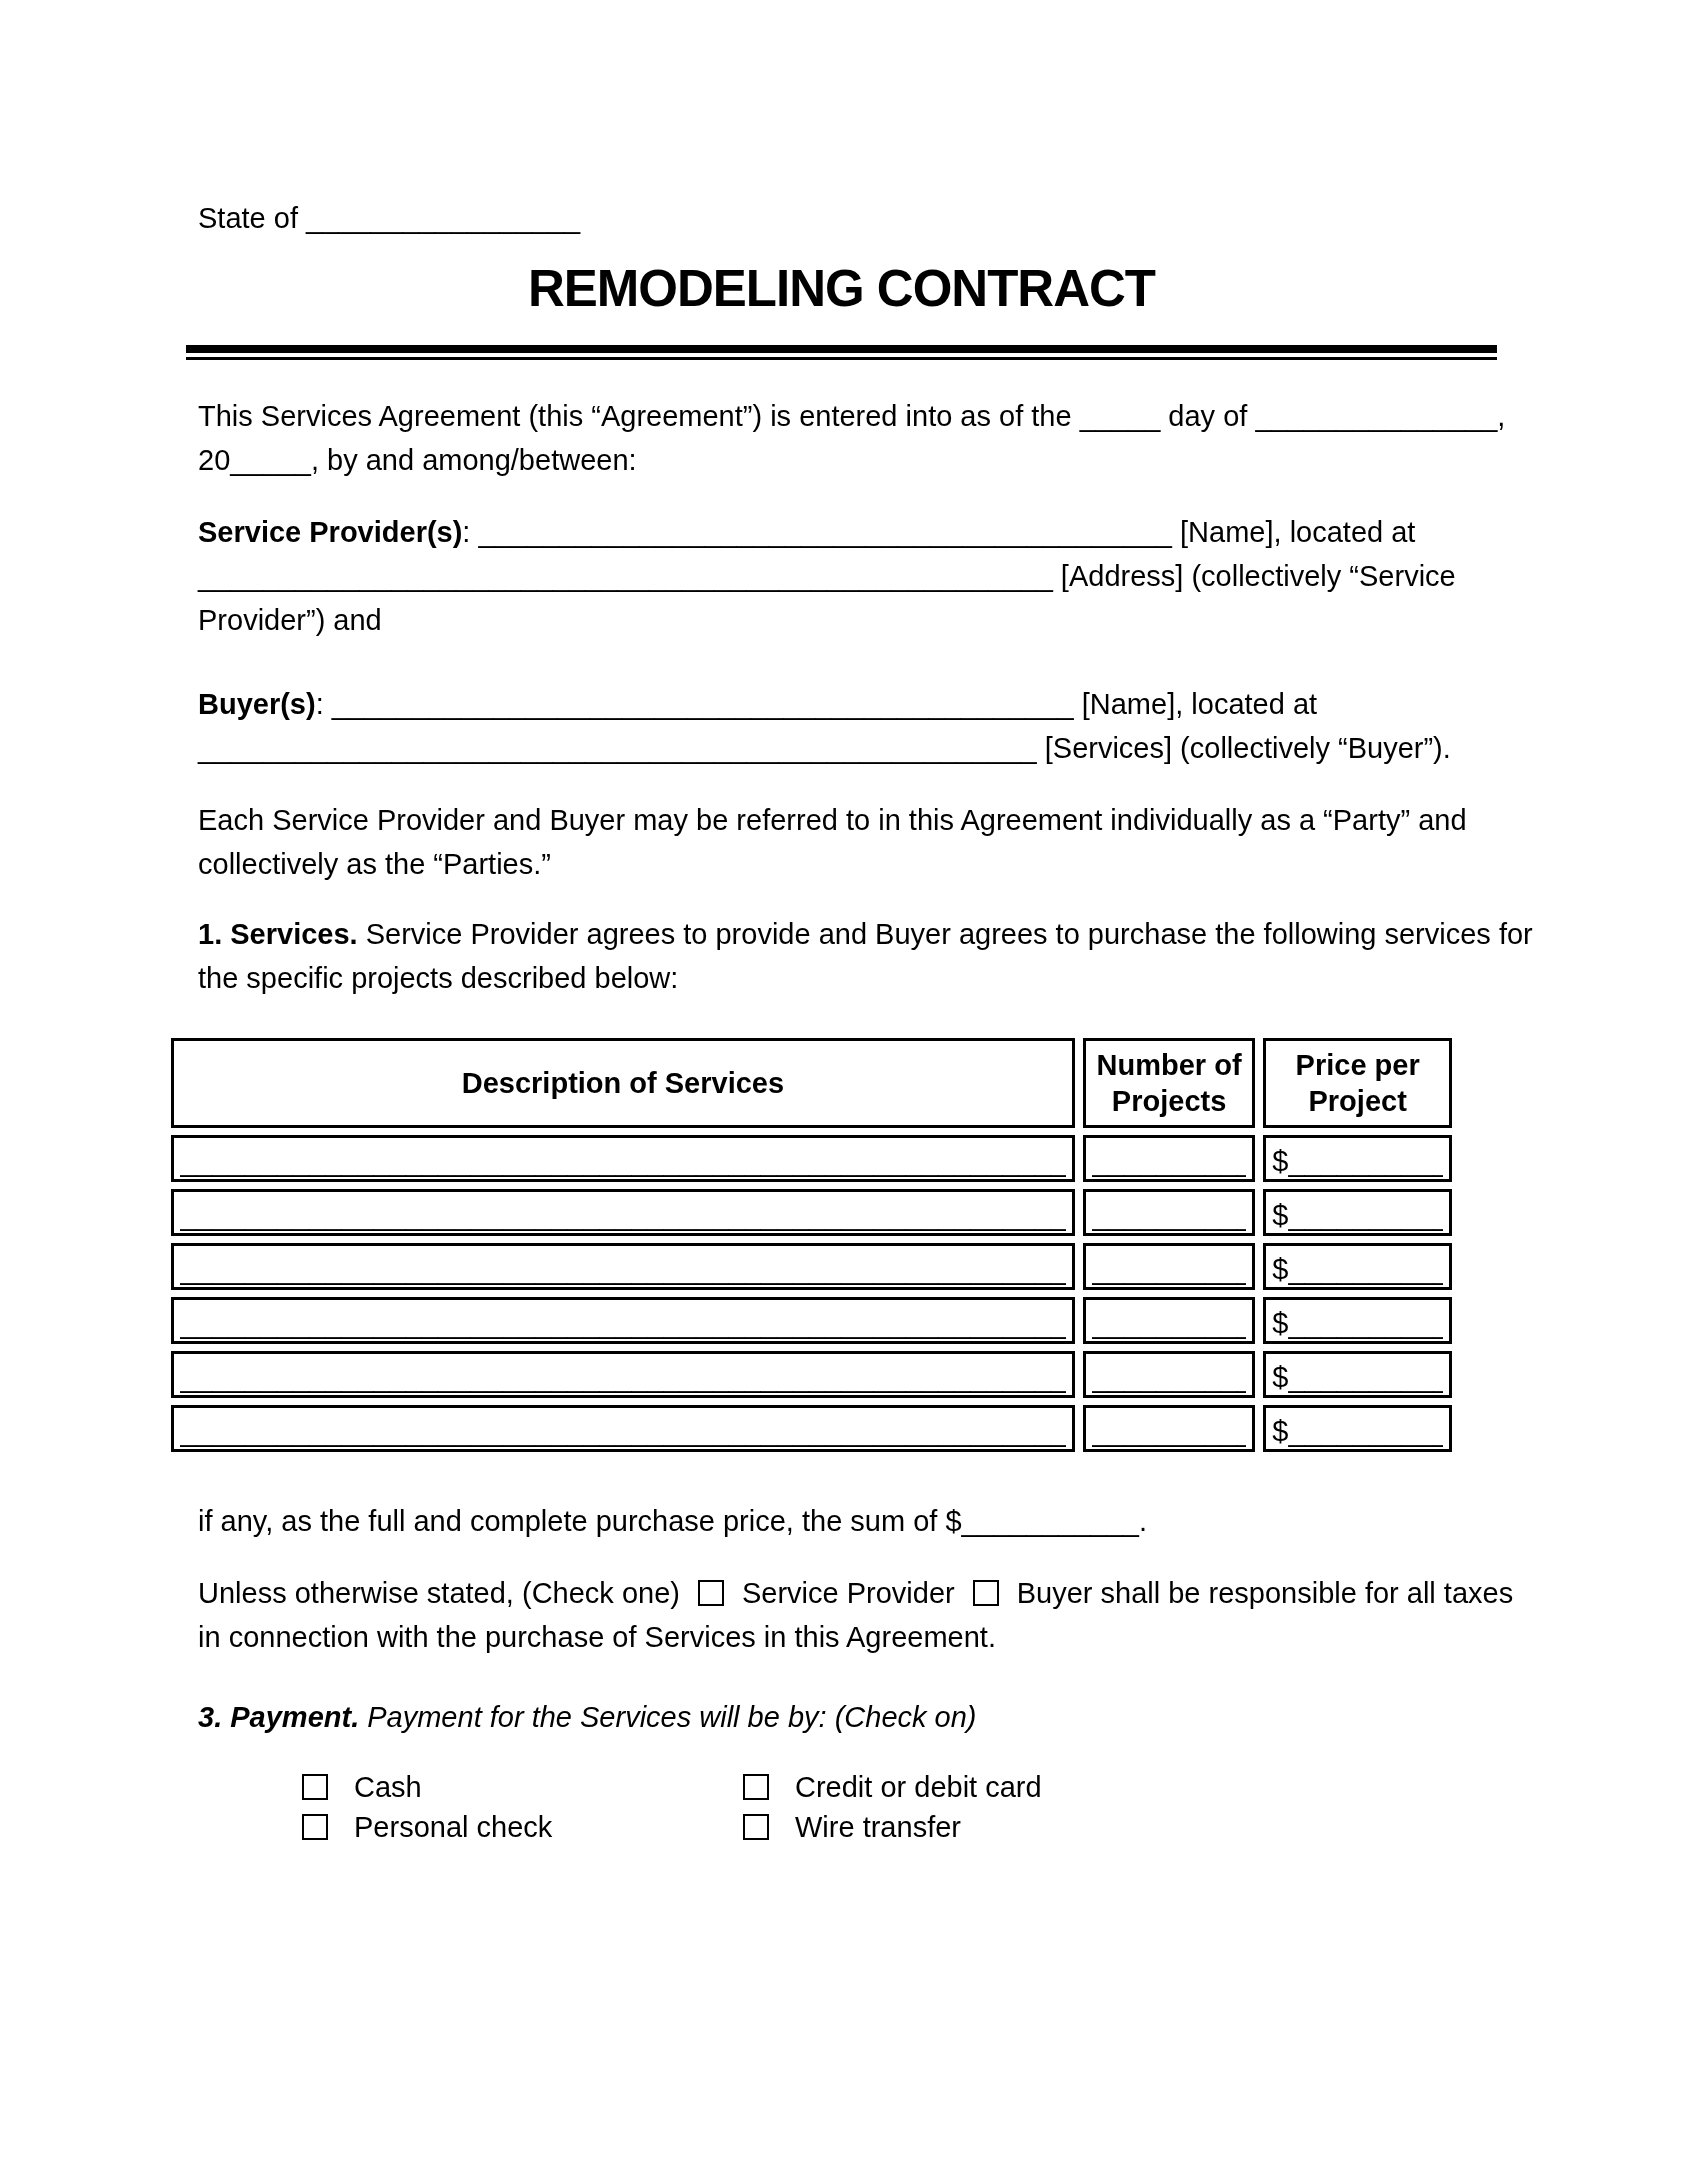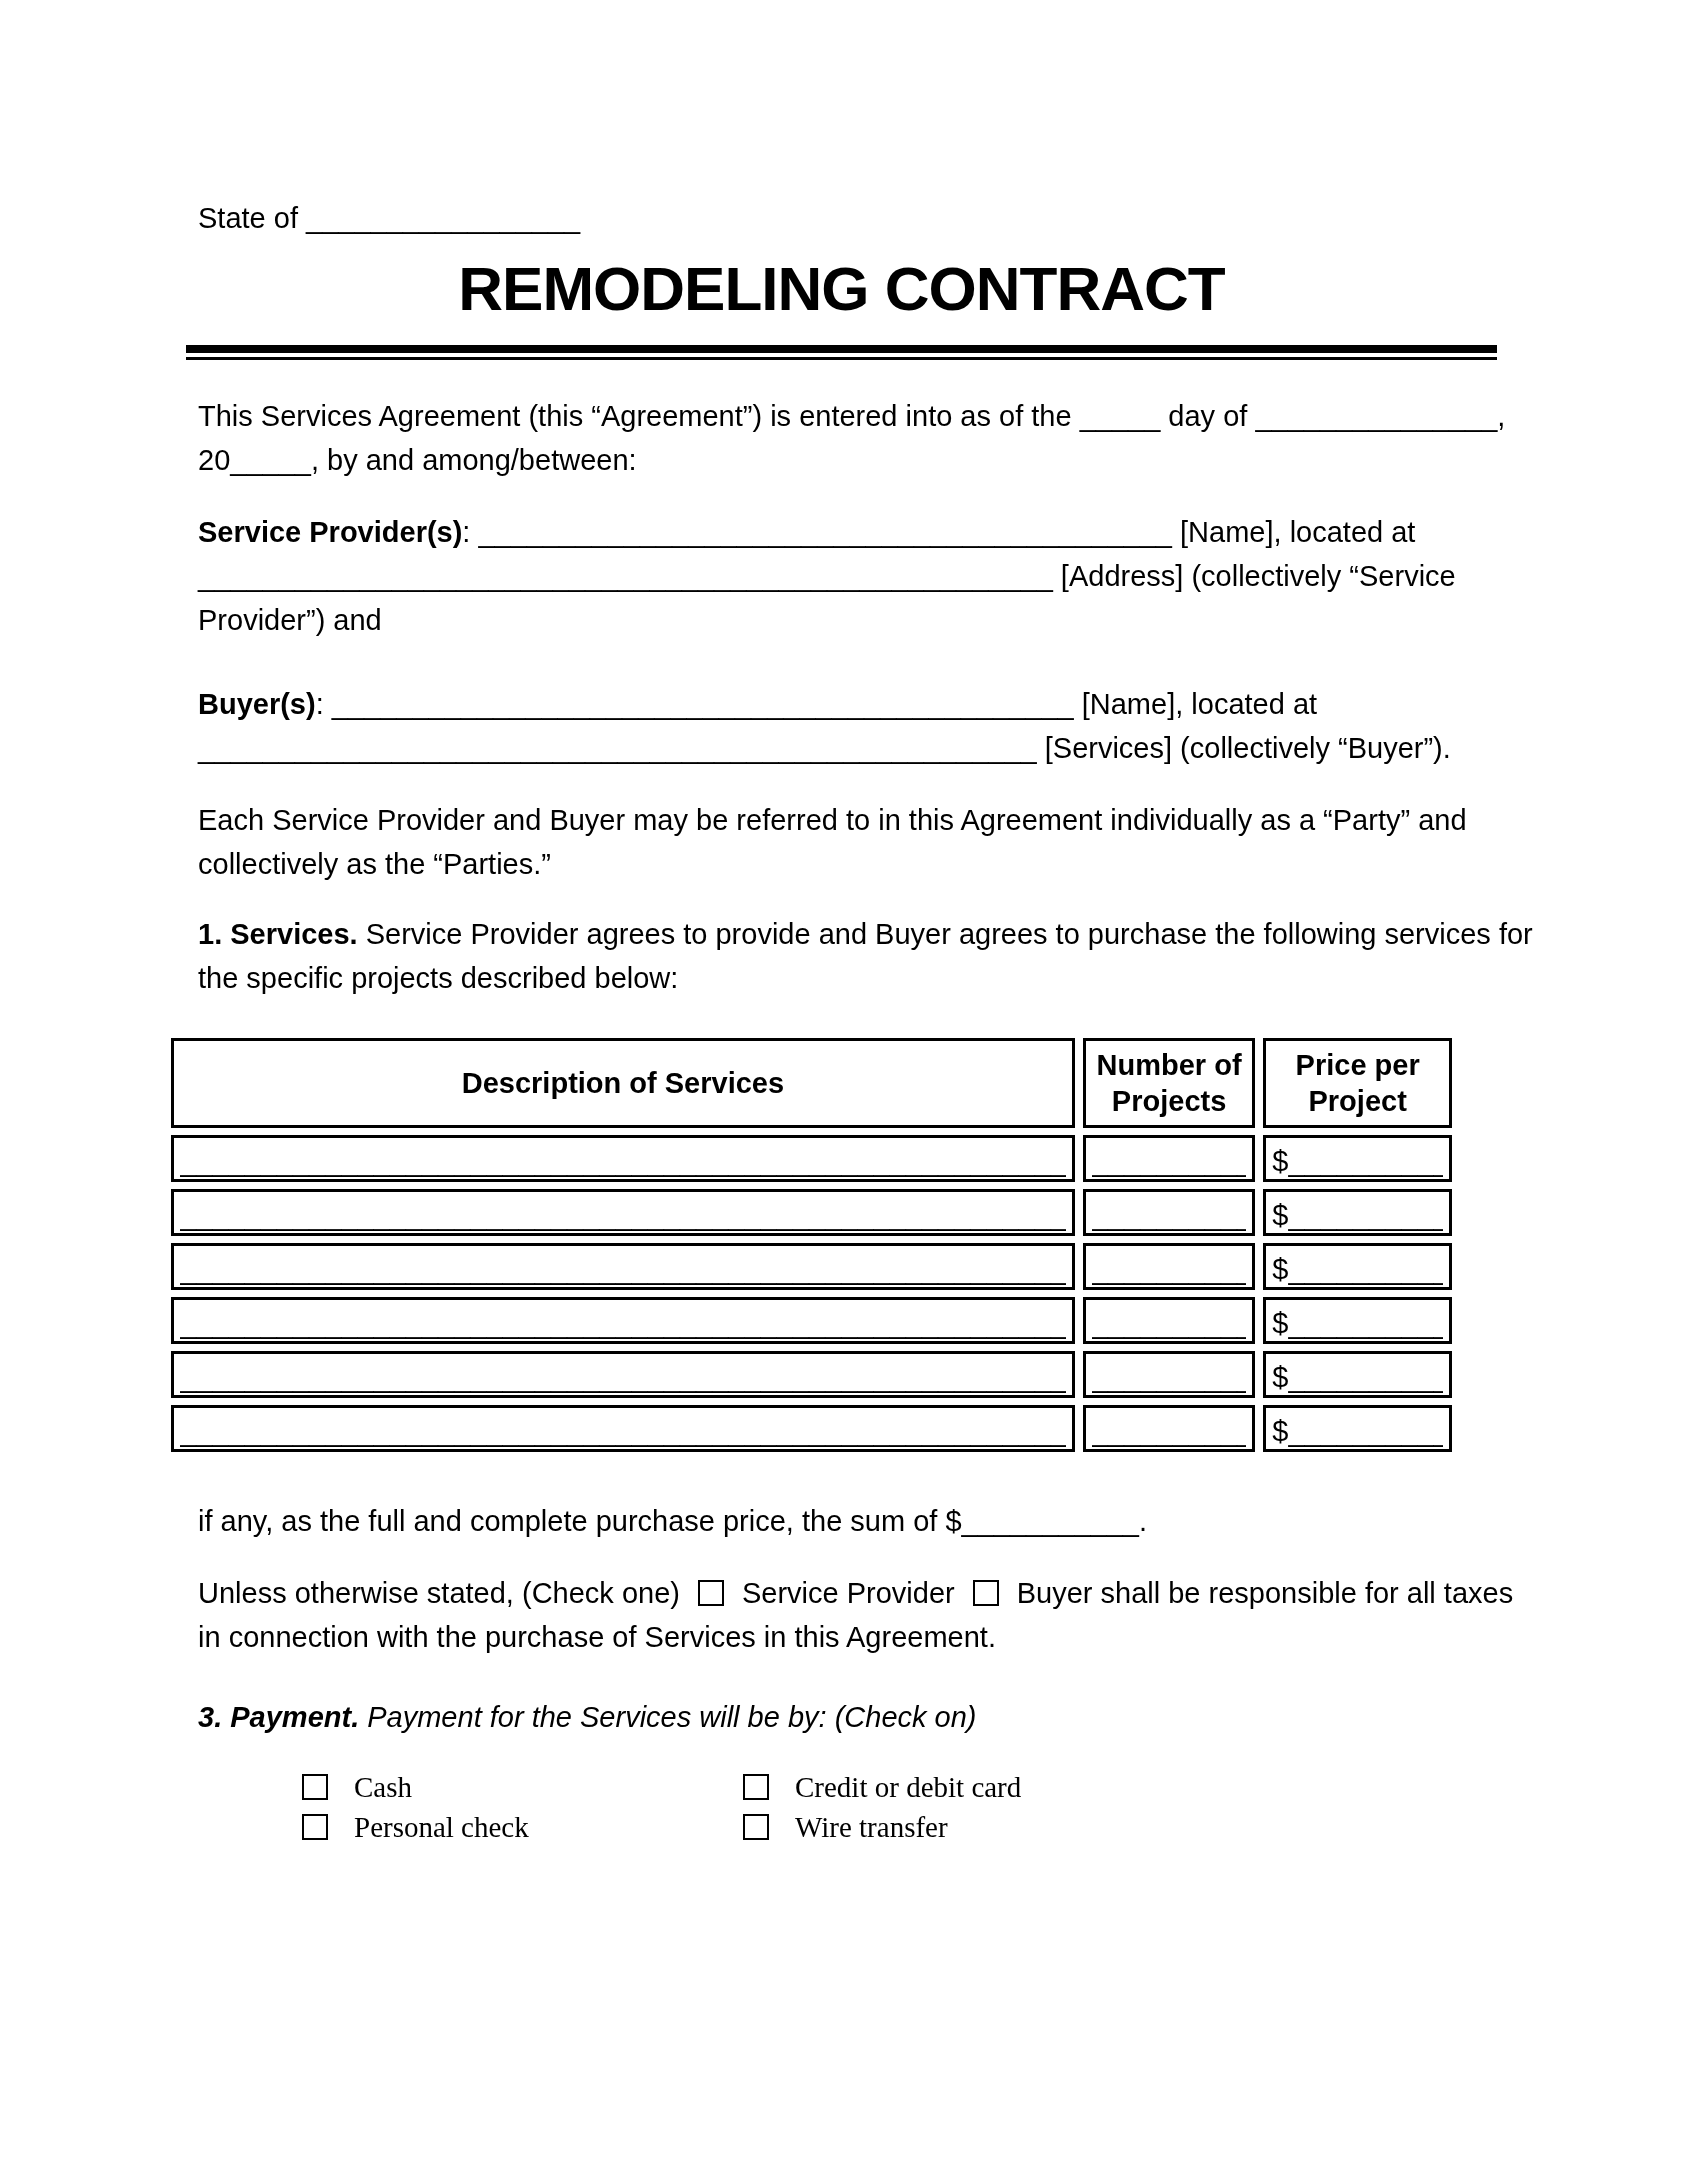--- a/index.html
+++ b/index.html
@@ -13,21 +13,21 @@
     padding:0 203px 0 198px;
     overflow:hidden;
   }
   .b{font-weight:bold;}
   .line{white-space:nowrap;}
   .state-of{padding-top:196px;}
   .title{
     margin:10px 0 0 -12px;
     width:1311px;
     text-align:center;
-    font-size:62px;line-height:77px;
+    font-size:51px;line-height:77px;
     font-weight:bold;
     letter-spacing:-1px;
     white-space:nowrap;
   }
   .rule{margin:18px 0 0 -12px;width:1311px;}
   .rule-thick{height:8px;background:#000;}
   .rule-thin{height:3px;background:#000;margin-top:4px;}
   .para{margin-top:34px;}
   .para-sp{margin-top:28px;}
   .para-buyer{margin-top:40px;}
@@ -73,21 +73,21 @@
   
   .cb{
     display:inline-block;
     width:22px;height:22px;
     border:2px solid #000;
     background:#fff;
     vertical-align:-3px;
   }
   .cb.inline{margin:0 18px;}
   .pay-cols{display:flex;margin-top:28px;}
-  .pay-col{display:flex;flex-direction:column;font-family:Liberation Serif, serif;}
+  .pay-col{display:flex;flex-direction:column;}
   .pay-col1{margin-left:104px;width:441px;}
   .cb-row{display:flex;align-items:center;height:40px;}
   .cb-row .cb{margin-right:26px;flex:0 0 auto;}
   .cb-label{white-space:nowrap;}
 
   
   .logo{
     position:absolute;left:198px;top:2035px;
     width:44px;height:44px;
     background:#29282a;

